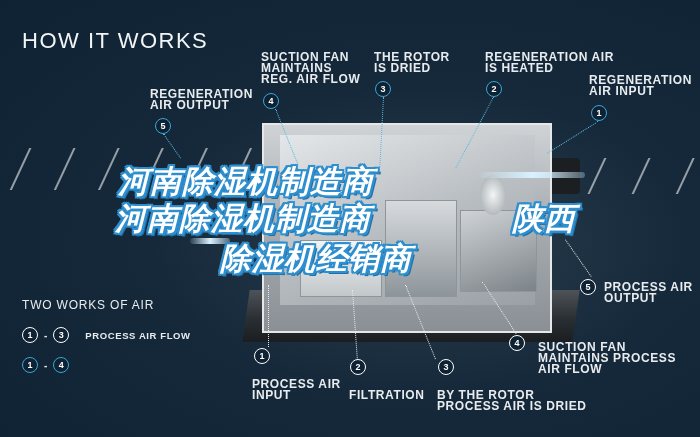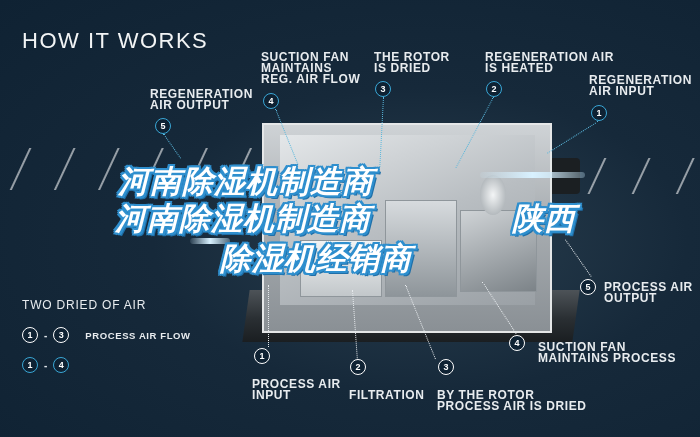--- a/index.html
+++ b/index.html
@@ -110,29 +110,30 @@
 <div class="abs circ" style="left:438px;top:359px;">3</div>
 <div class="abs lbl" style="left:437px;top:390px;">
   <div>BY THE ROTOR</div>
   <div>PROCESS AIR IS DRIED</div>
 </div>
 
 <div class="abs circ" style="left:509px;top:335px;">4</div>
 <div class="abs lbl" style="left:538px;top:342px;">
   <div>SUCTION FAN</div>
   <div>MAINTAINS PROCESS</div>
+  <div>AIR FLOW</div>
 </div>
 
 <div class="abs circ" style="left:580px;top:279px;">5</div>
 <div class="abs lbl" style="left:604px;top:282px;">
   <div>PROCESS AIR</div>
   <div>OUTPUT</div>
 </div>
 
-<div class="abs legend-title">TWO DRIED OF AIR</div>
+<div class="abs legend-title">TWO WORKS OF AIR</div>
 <div class="abs legend-row" style="top:327px;">
   <div class="circ">1</div>
   <span class="dash">-</span>
   <div class="circ">3</div>
   <span class="txt">PROCESS AIR FLOW</span>
 </div>
 <div class="abs legend-row" style="top:357px;">
   <div class="circ blue">1</div>
   <span class="dash">-</span>
   <div class="circ blue">4</div>

